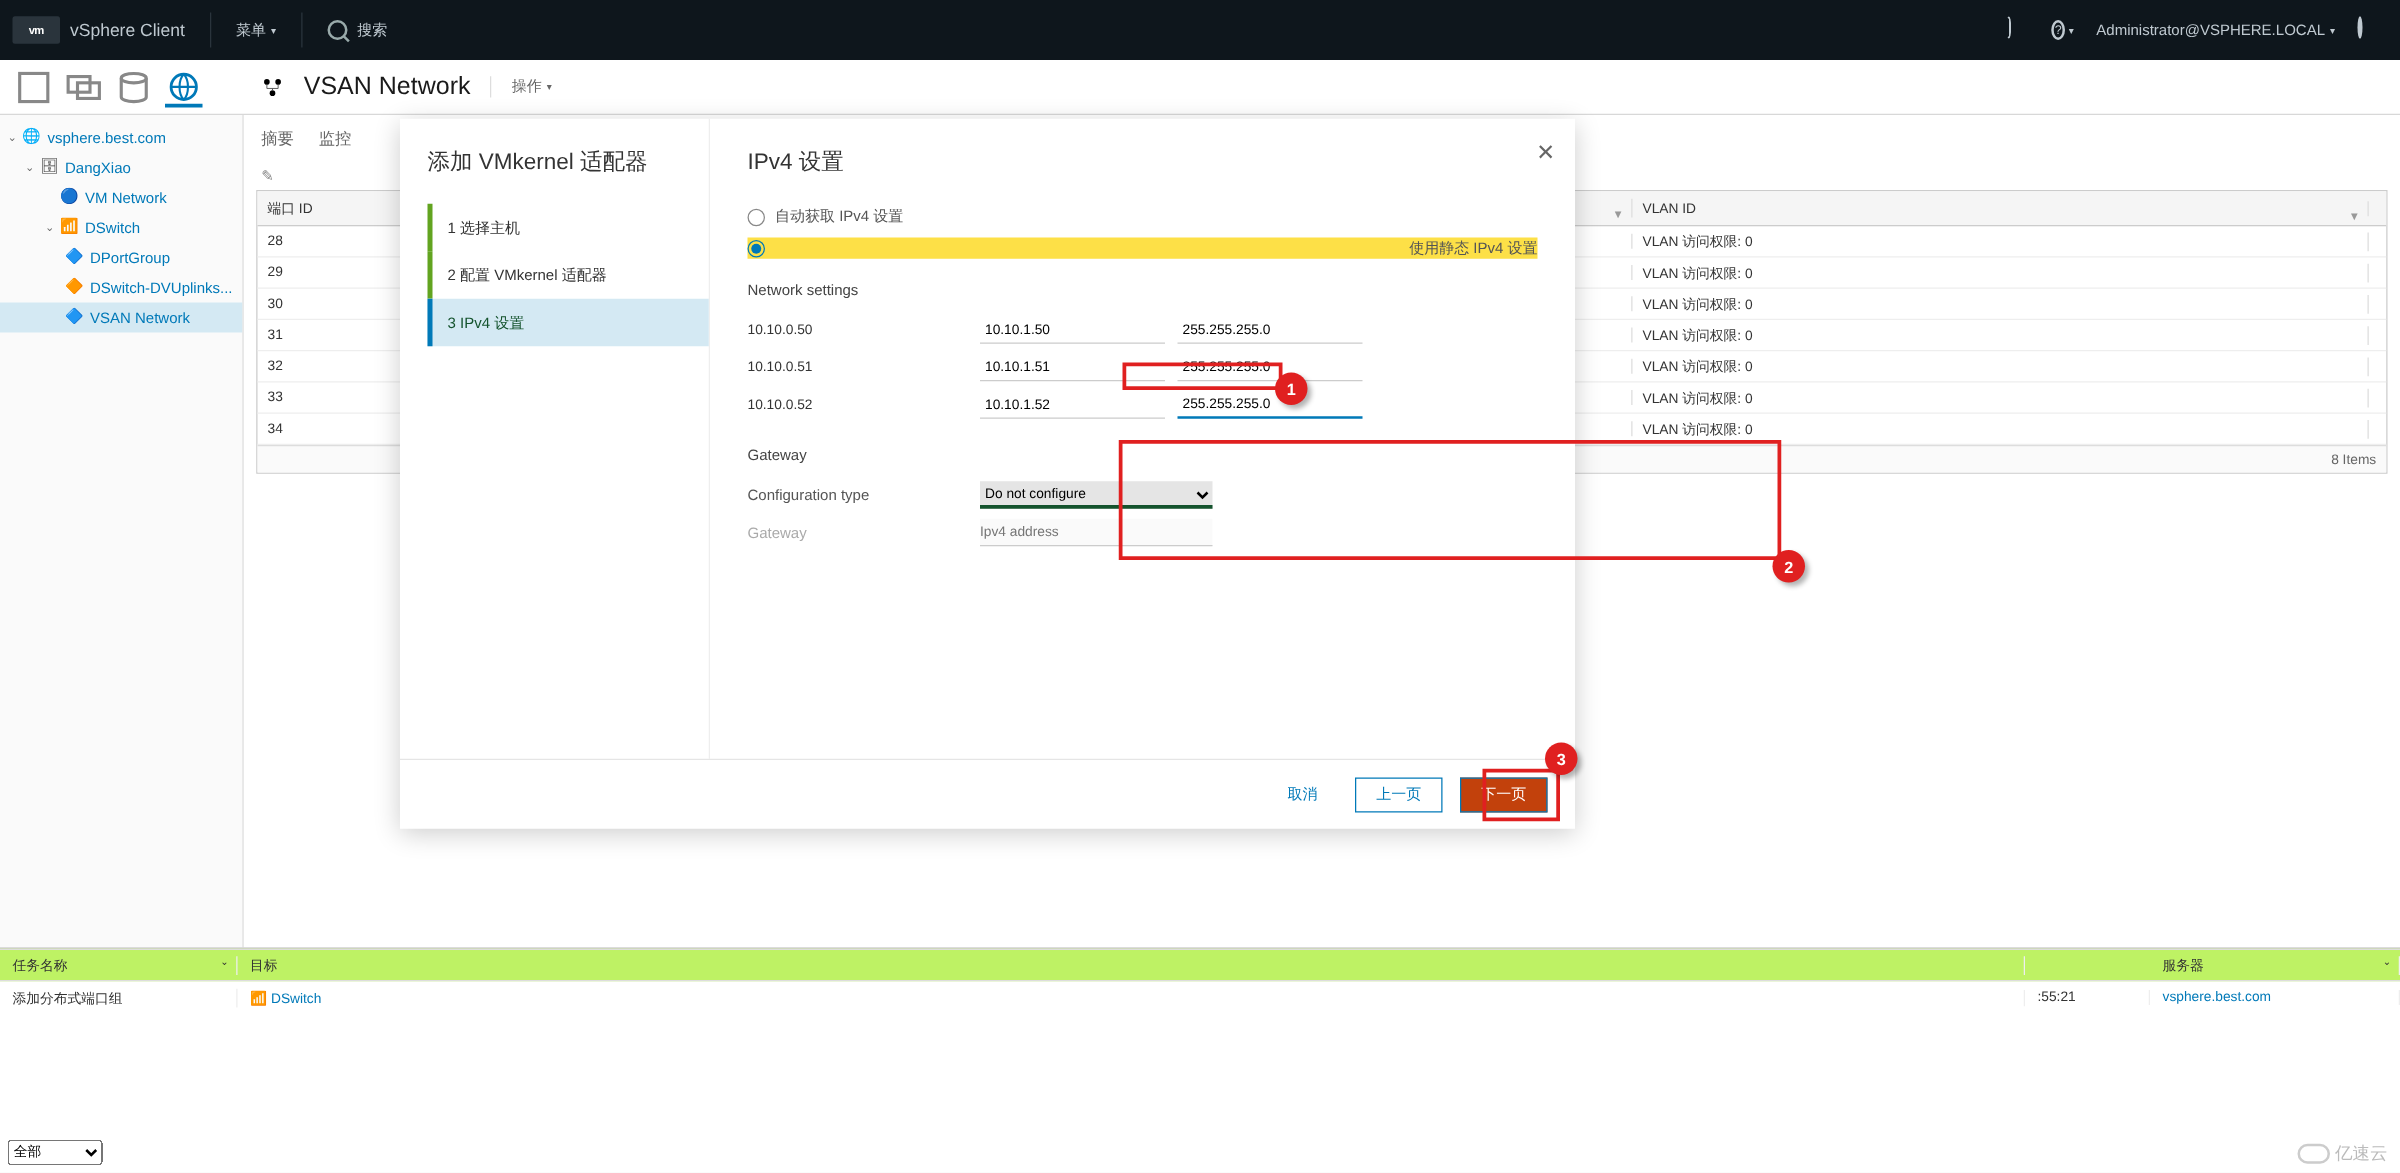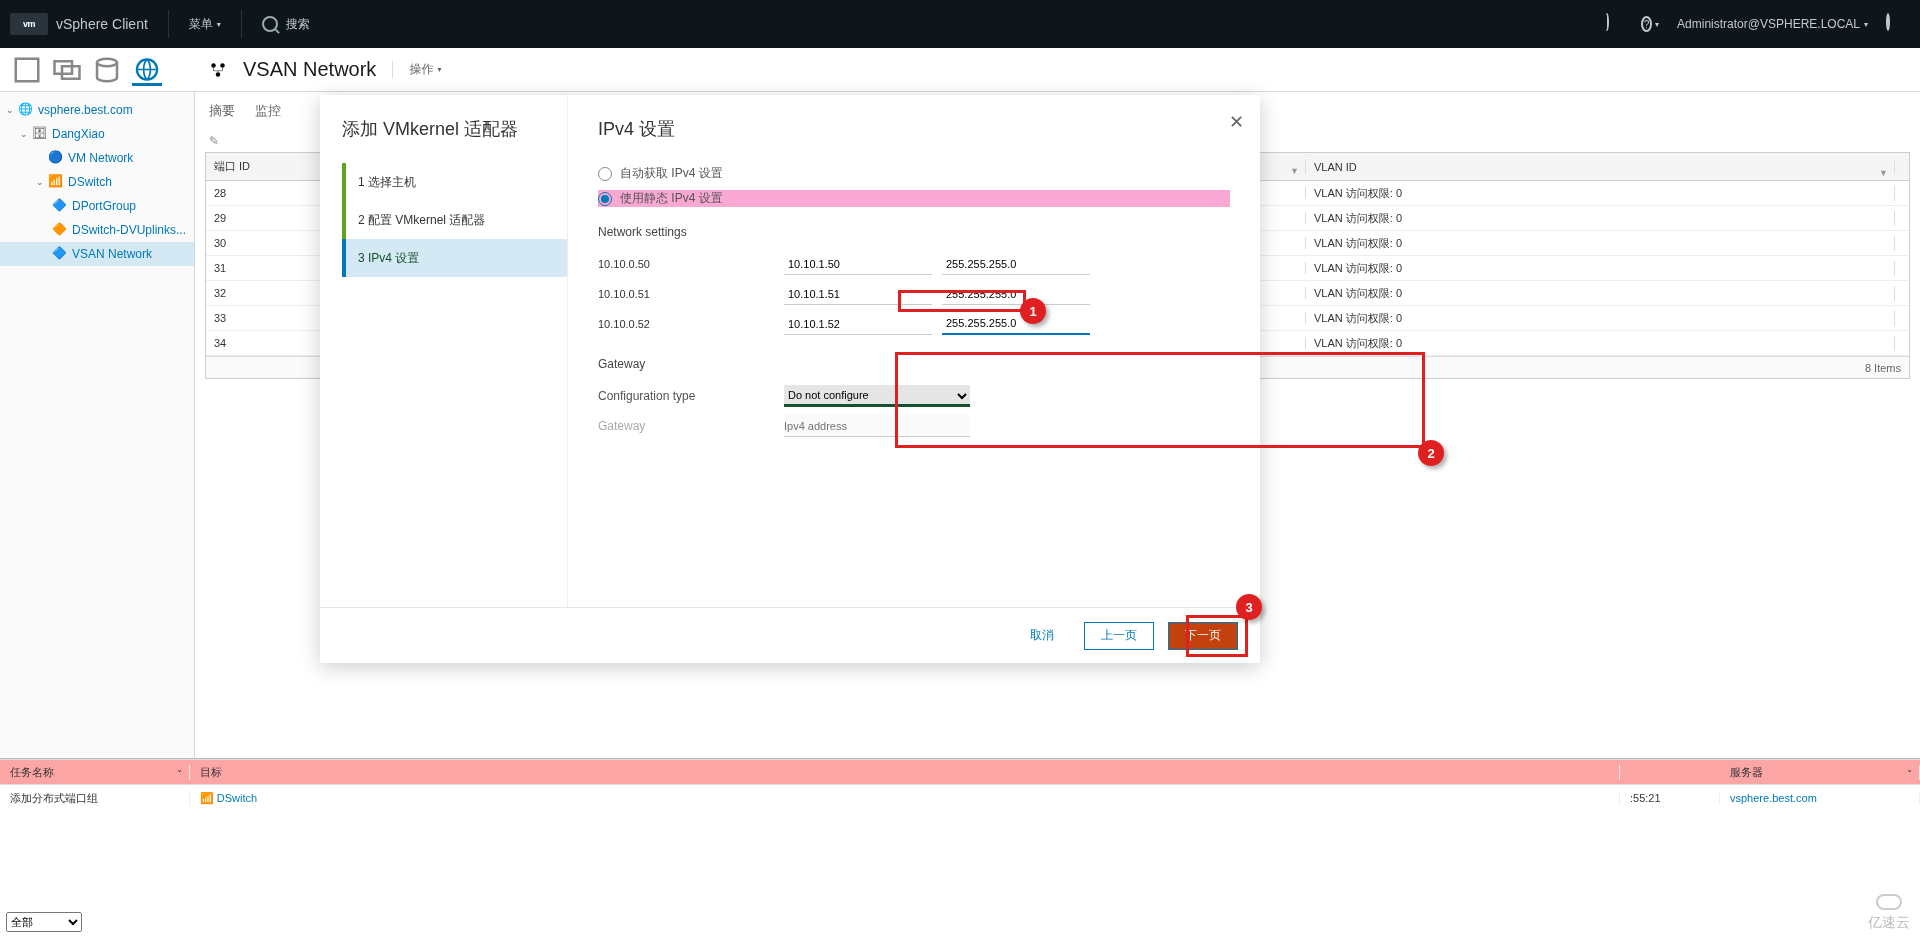--- a/index.html
+++ b/index.html
@@ -56,47 +56,47 @@
 .grow{display:flex;height:25px;align-items:center;border-bottom:1px solid #eee;font-size:11px;}
 .gfoot{height:22px;display:flex;align-items:center;justify-content:flex-end;padding-right:8px;font-size:11px;color:#666;background:#fafafa;border-top:1px solid #ddd;}
 .scrollhint{width:14px;background:#eee;}
 
 
 .bottom{position:absolute;bottom:0;left:0;right:0;height:180px;background:#fff;border-top:1px solid #bbb;}
 .btabs{display:flex;gap:20px;padding:8px 12px;font-size:13px;}
 .btabs .bt{color:#888;}
 .btabs .bt.active{color:#333;font-weight:500;}
 .btabs .expand{margin-left:auto;color:#0079b8;font-size:14px;}
-.bhead{display:flex;background:#fca5a5;border-top:1px solid #ddd;border-bottom:1px solid #ddd;height:26px;align-items:center;font-size:11px;}
+.bhead{display:flex;background:#bef264;border-top:1px solid #ddd;border-bottom:1px solid #ddd;height:26px;align-items:center;font-size:11px;}
 .bhead .bcol,.brow .bcol{padding:0 10px;border-right:1px solid #eee;position:relative;}
 .bc1{width:190px;}.bc2{flex:1;}.bc3{width:200px;}
 .brow{display:flex;height:26px;align-items:center;font-size:11px;}
 .brow .link{color:#0079b8;}
 .bfooter{position:absolute;bottom:6px;left:6px;}
 .bfooter select{font-size:11px;height:20px;width:76px;}
-.watermark{position:absolute;right:10px;bottom:6px;font-size:14px;color:#bbb;display:flex;align-items:center;gap:4px;flex-direction:column;}
+.watermark{position:absolute;right:10px;bottom:6px;font-size:14px;color:#bbb;display:flex;align-items:center;gap:4px;}
 .watermark .cloud{width:26px;height:16px;border:2px solid #ccc;border-radius:10px;}
 
 
 .overlay{position:absolute;inset:0;background:rgba(0,0,0,0);}
 .modal{position:absolute;left:320px;top:95px;width:940px;height:568px;background:#fff;box-shadow:0 4px 20px rgba(0,0,0,.2);display:flex;flex-direction:column;}
 .modal-body{flex:1;display:flex;min-height:0;}
 .wiz-left{width:248px;border-right:1px solid #eee;padding:22px 0 0 22px;}
 .wiz-title{font-size:18px;font-weight:300;color:#333;margin-bottom:22px;}
 .step{display:flex;align-items:center;height:38px;font-size:12px;color:#777;border-left:4px solid #ccc;padding-left:12px;margin-left:0;}
 .step.done{border-left-color:#62a420;color:#333;}
 .step.active{background:#d4e9f3;border-left-color:#0079b8;color:#14532d;}
 .wiz-right{flex:1;padding:22px 30px;position:relative;}
 .wiz-right h3{font-size:18px;font-weight:300;margin-bottom:24px;}
 .close-x{position:absolute;right:16px;top:16px;font-size:18px;color:#666;cursor:pointer;}
 .radio-row{display:flex;align-items:center;gap:8px;font-size:12px;margin:8px 0;color:#555;}
 .radio-row .r{width:14px;height:14px;border:1px solid #888;border-radius:50%;display:inline-flex;align-items:center;justify-content:center;}
 .radio-row .r.on{border-color:#0079b8;}
 .radio-row .r.on::after{content:"";width:8px;height:8px;background:#0079b8;border-radius:50%;}
-.radio-row.highlighted{background:#f9a8d4;}
+.radio-row.highlighted{background:#fde047;justify-content:space-between;}
 .section-label{font-size:12px;color:#444;margin:18px 0 10px;}
 .net-row{display:flex;align-items:center;height:30px;font-size:11px;}
 .net-row .host{width:186px;}
 .net-row input{width:148px;height:22px;border:none;border-bottom:1px solid #ccc;font-size:11px;padding:2px 4px;margin-right:10px;}
 .net-row input.active{border-bottom:2px solid #0079b8;}
 .cfg-row{display:flex;align-items:center;height:30px;font-size:12px;color:#555;}
 .cfg-row .lbl{width:186px;}
 .cfg-row select{width:186px;height:22px;border:none;border-bottom:3px solid #14532d;font-size:11px;background:#e5e5e5;}
 .cfg-row input{width:186px;height:22px;border:none;border-bottom:1px solid #ccc;font-size:11px;}
 .modal-footer{height:56px;border-top:1px solid #e5e5e5;display:flex;align-items:center;justify-content:flex-end;gap:14px;padding-right:22px;}

